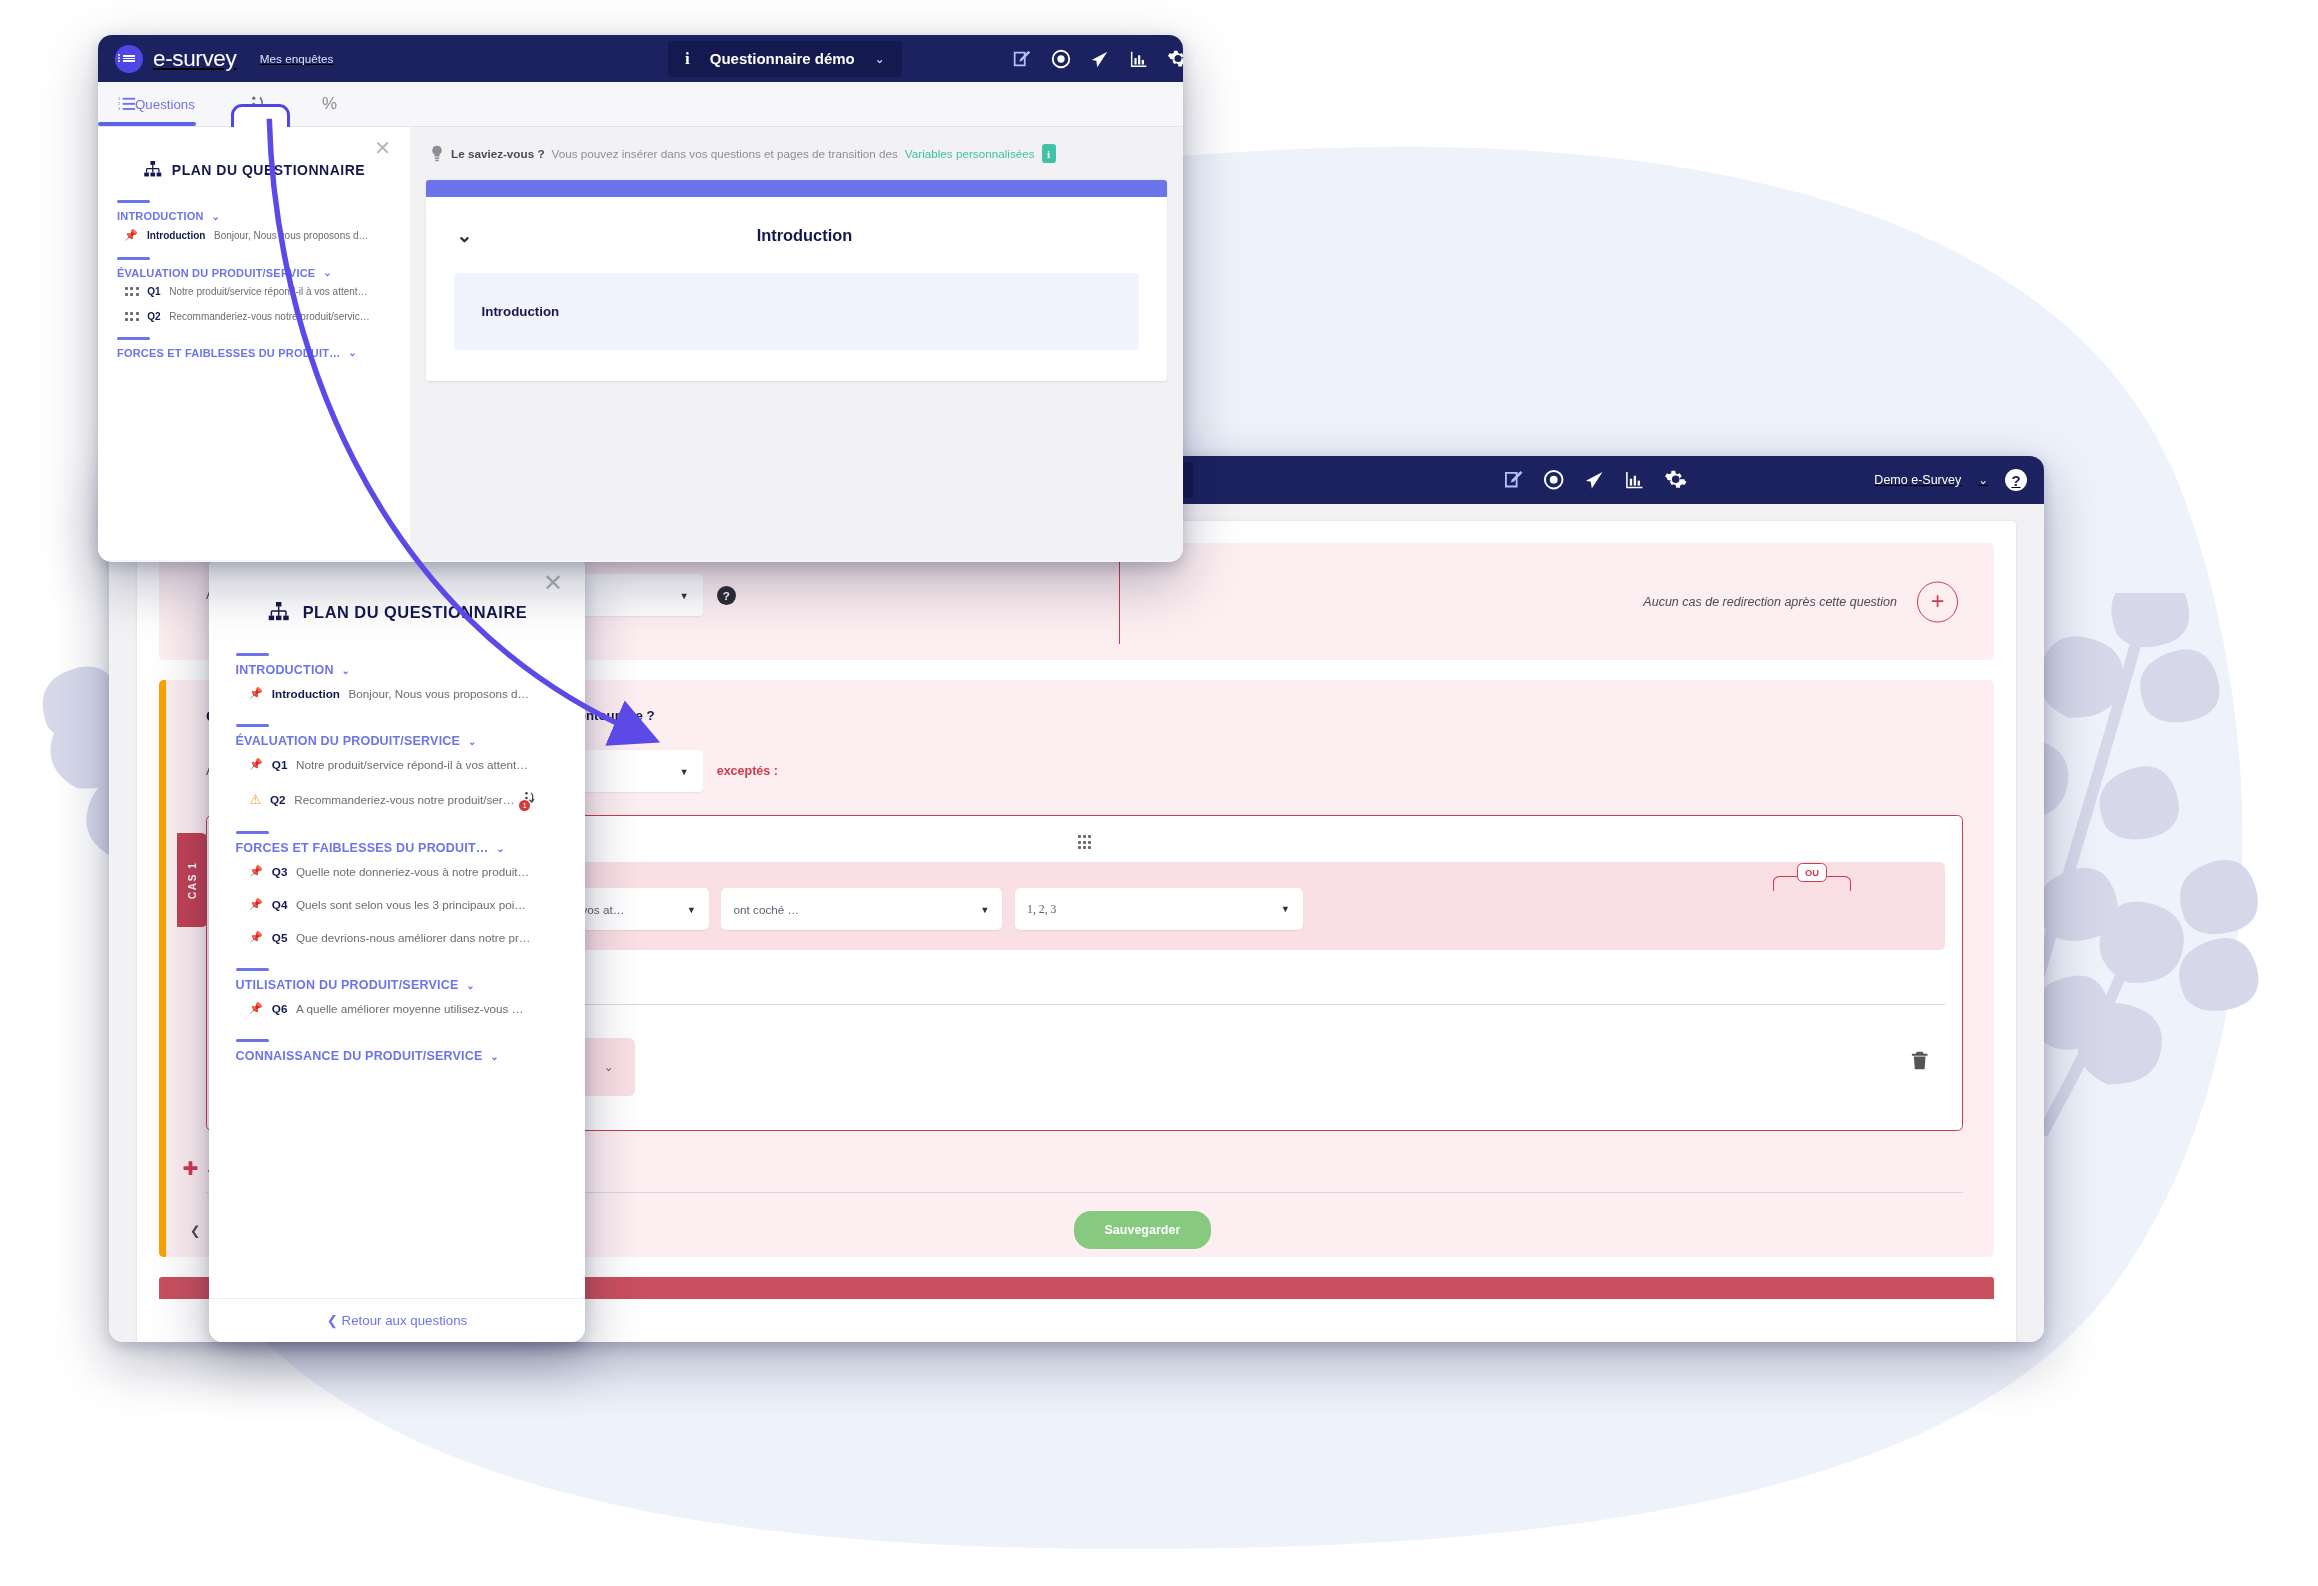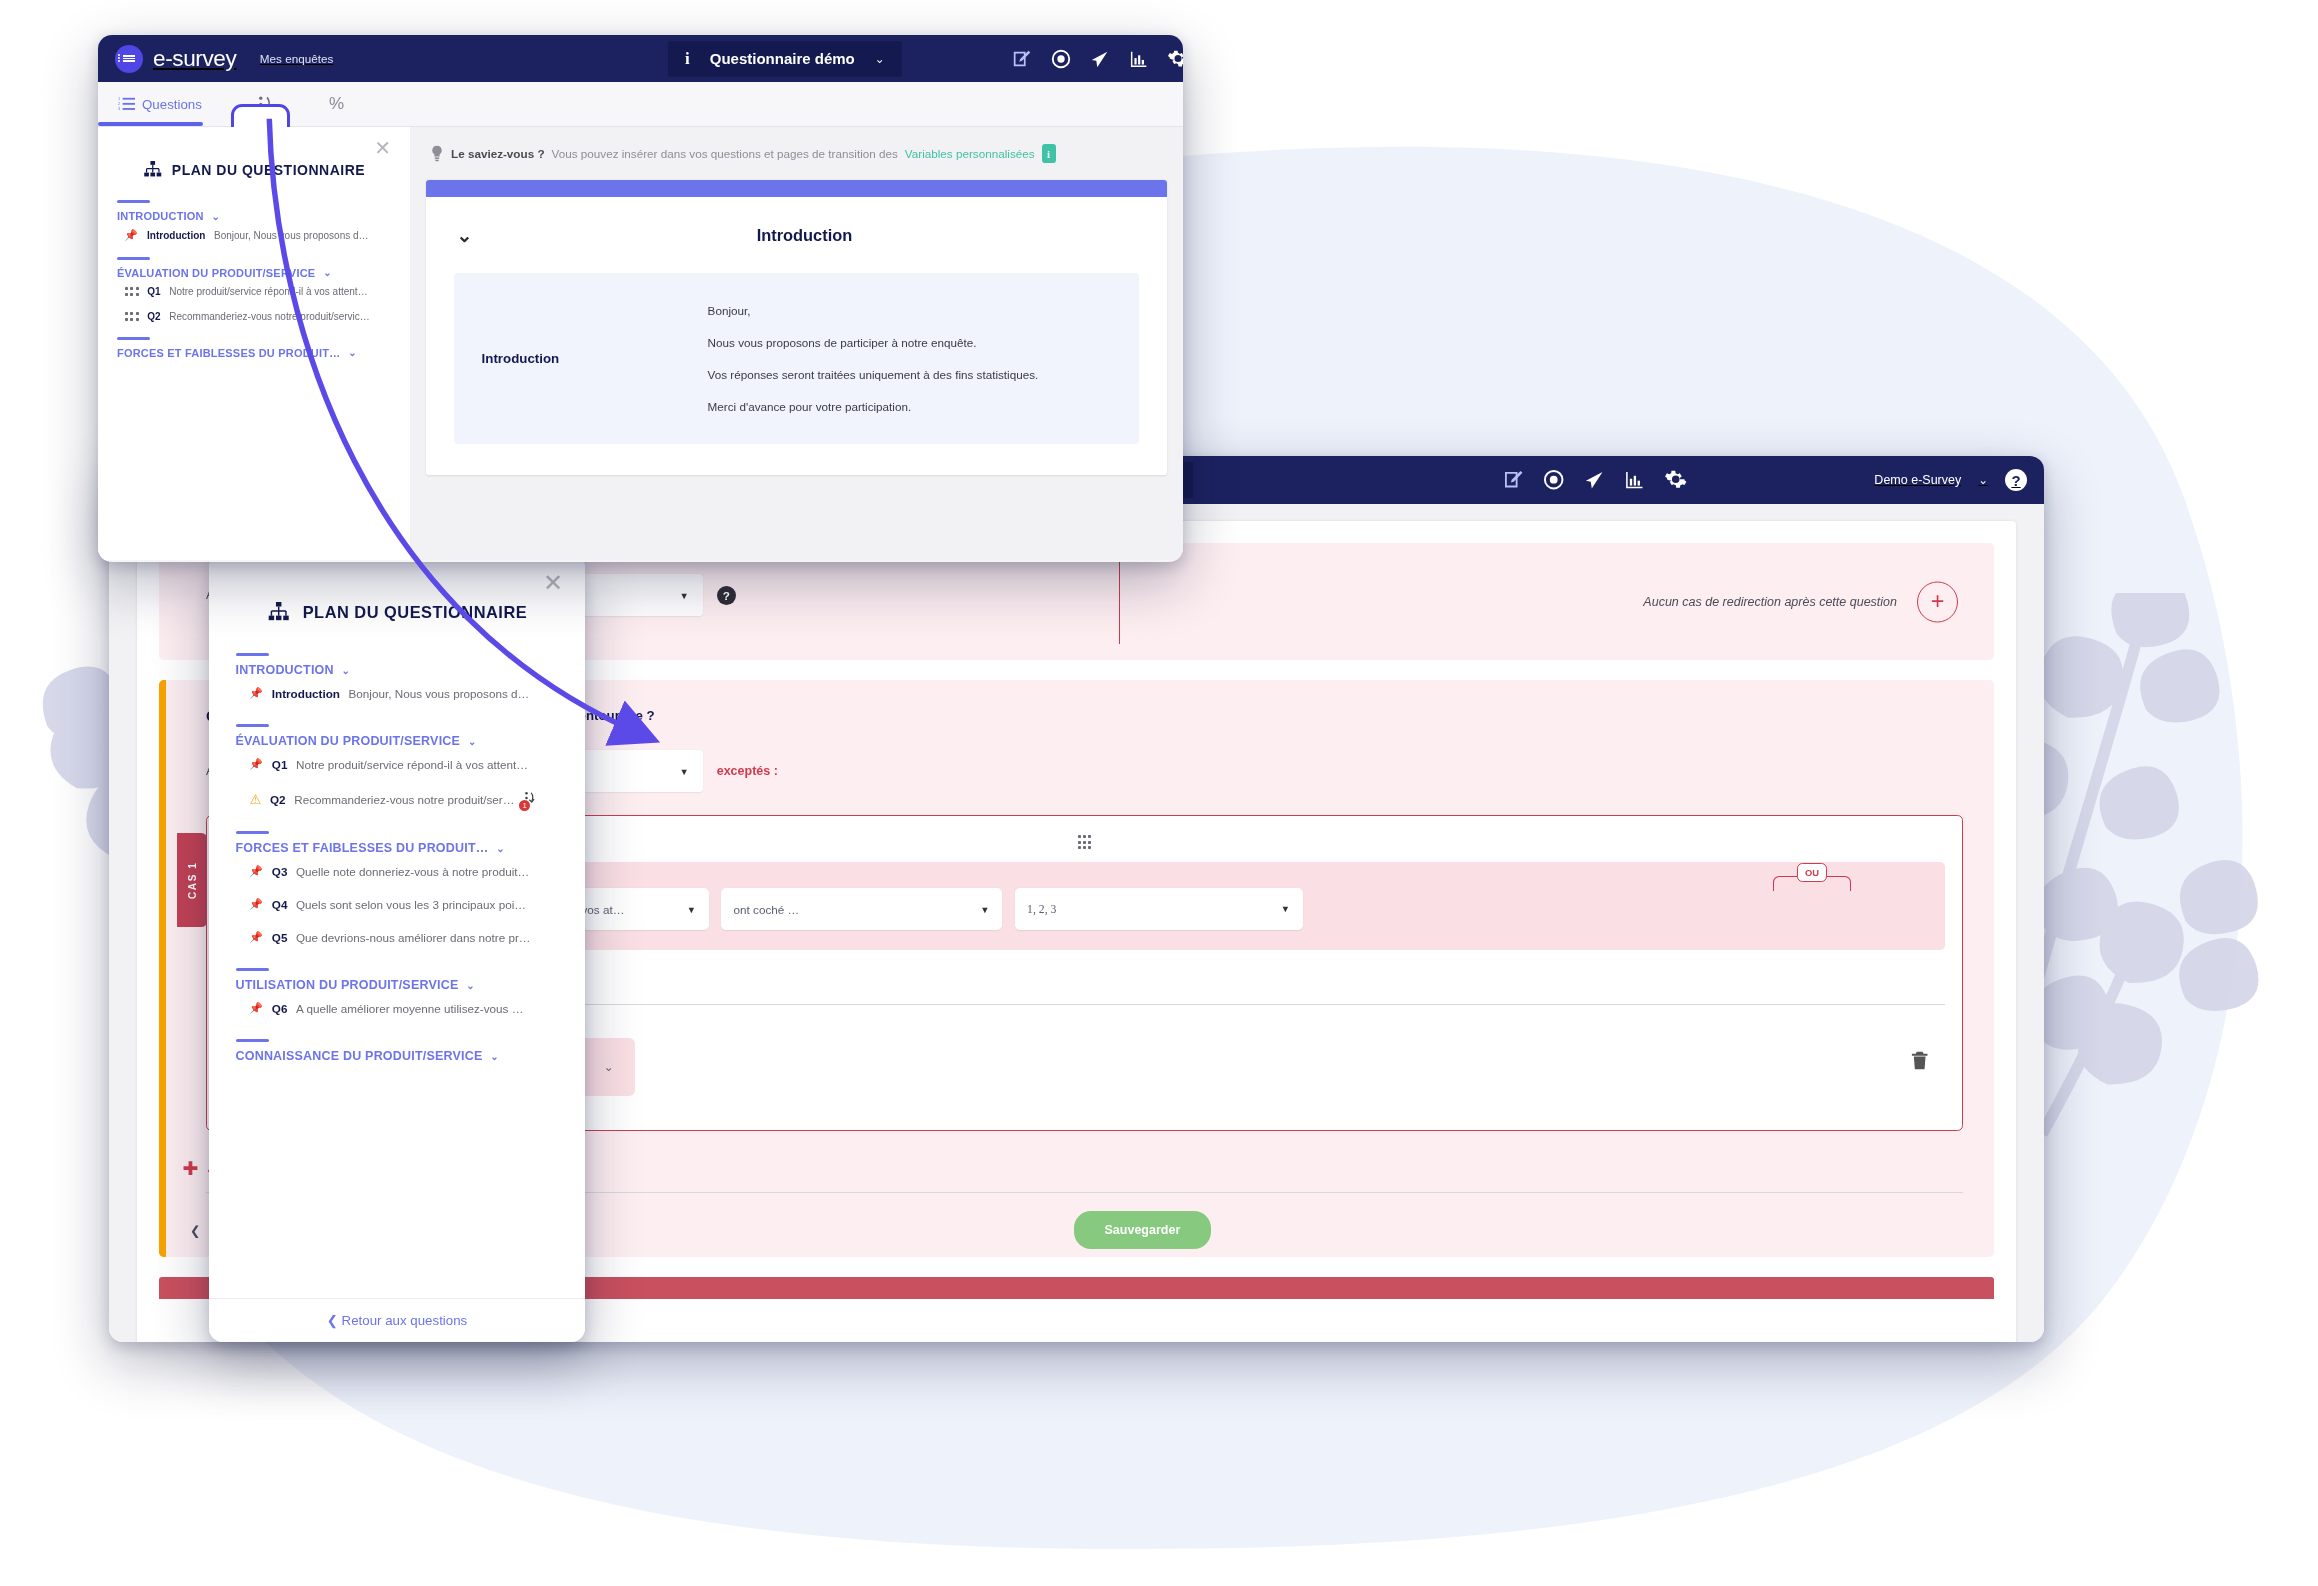--- a/index.html
+++ b/index.html
@@ -42,21 +42,21 @@
 
   .acct { margin-left:auto; display:flex; align-items:center; gap:17px; }
   .acct-name { color:#fff; font-size:12.5px; }
   .help-dot { width:22px; height:22px; border-radius:50%; background:#fff; color:#1c2260;
               font-size:15px; font-weight:bold; display:flex; align-items:center;
               justify-content:center; }
 
   
   .tabs { height:45px; background:#f7f7f9; display:flex; align-items:stretch;
           border-bottom:0.8px solid #e4e4ec; }
-  .tab { display:flex; align-items:center; gap:7px; padding:0 20px; font-size:13.3px;
+  .tab { display:flex; align-items:center; padding:0 20px; font-size:13.3px;
          color:#6b74ea; position:relative; }
   .tab.active:after { content:''; position:absolute; left:0; right:19px; bottom:0;
                       height:3.9px; background:#5b63e8; border-radius:2.3px; }
   .tab.icon-tab { color:#8a8a96; font-size:17px; }
 
   .flow-highlight { position:absolute; border:3.9px solid #4f46e5; border-radius:11px;
                     background:#fff; }
 
   
   .body-row { display:flex; height:calc(100% - 94px); }
@@ -693,26 +693,20 @@
       </div>
 
       <div class="intro-card">
         <div class="intro-strip"></div>
         <div class="intro-head">
           <span class="cv">⌄</span>
           <span class="t">Introduction</span>
         </div>
         <div class="intro-box">
           <div class="lbl">Introduction</div>
-          <div class="txt" id="intro-lines">
-              <p>Bonjour,</p>
-              <p>Nous vous proposons de participer à notre enquête.</p>
-              <p>Vos réponses seront traitées uniquement à des fins statistiques.</p>
-              <p>Merci d'avance pour votre participation.</p>
-            </div>
         </div>
       </div>
     </div>
   </div>
 </div>
 
 <svg id="connector" width="2319" height="1587" viewBox="0 0 2971 2033">
   <defs>
     <marker id="ah" markerWidth="9" markerHeight="9" refX="5" refY="4.5" orient="auto">
       <path d="M0 0 L9 4.5 L0 9 z" fill="#5b4ae8"></path>

